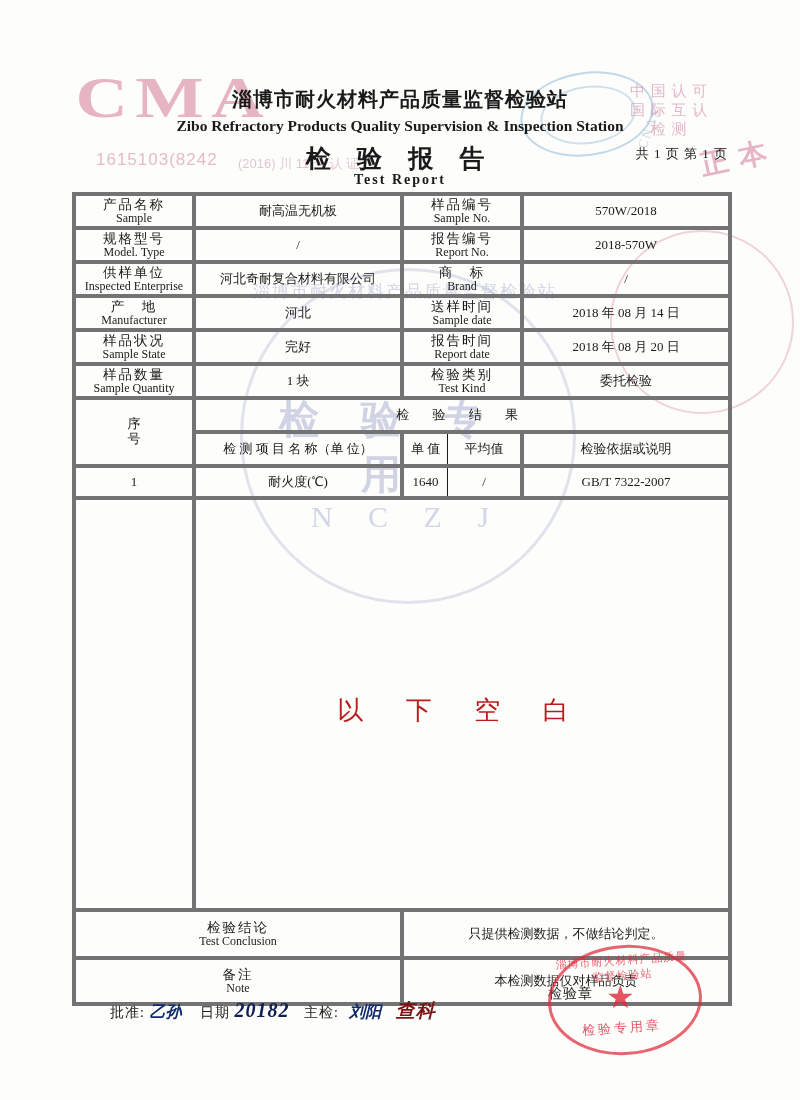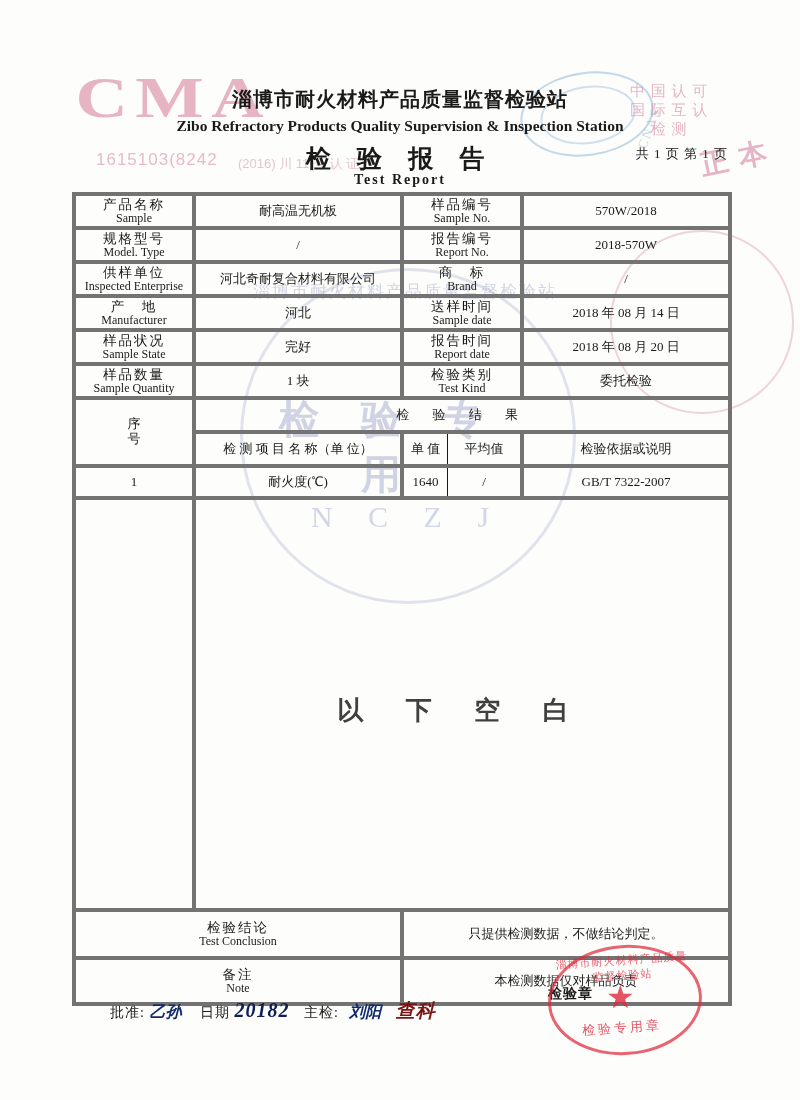--- a/index.html
+++ b/index.html
@@ -253,22 +253,22 @@
   }
   .seq { line-height: 1.15; font-size: 13.5px; }
   .sub-h { height: 30px; font-size: 13px; }
   .data-row { height: 28px; }
   .blank-big { height: 408px; vertical-align: top; }
   .blank-text {
     margin-top: 12px;
     text-align: center;
     font-size: 26px;
     letter-spacing: 18px;
-    font-weight: bold;
-    color: #404040;
+    font-weight: normal;
+    color: #b91c1c;
   }
   .concl-row { height: 48px; }
   .note-row { height: 46px; }
 
   
   .footer {
     position: absolute;
     left: 110px;
     top: 980px;
     width: 560px;
@@ -297,21 +297,20 @@
     font-size: 19px;
     font-weight: bold;
     font-style: italic;
   }
   .seal-label {
     position: absolute;
     left: 548px;
     top: 985px;
     font-size: 14px;
     letter-spacing: 1px;
-    font-weight: bold;
   }
 </style>
 </head>
 <body>
 
 <div class="page">
 
   <div class="wm wm-cma"><span>CMA</span></div>
   <div class="wm wm-num">1615103(8242</div>
   <div class="wm wm-num2">(2016) 川 11 号 认 证</div>

